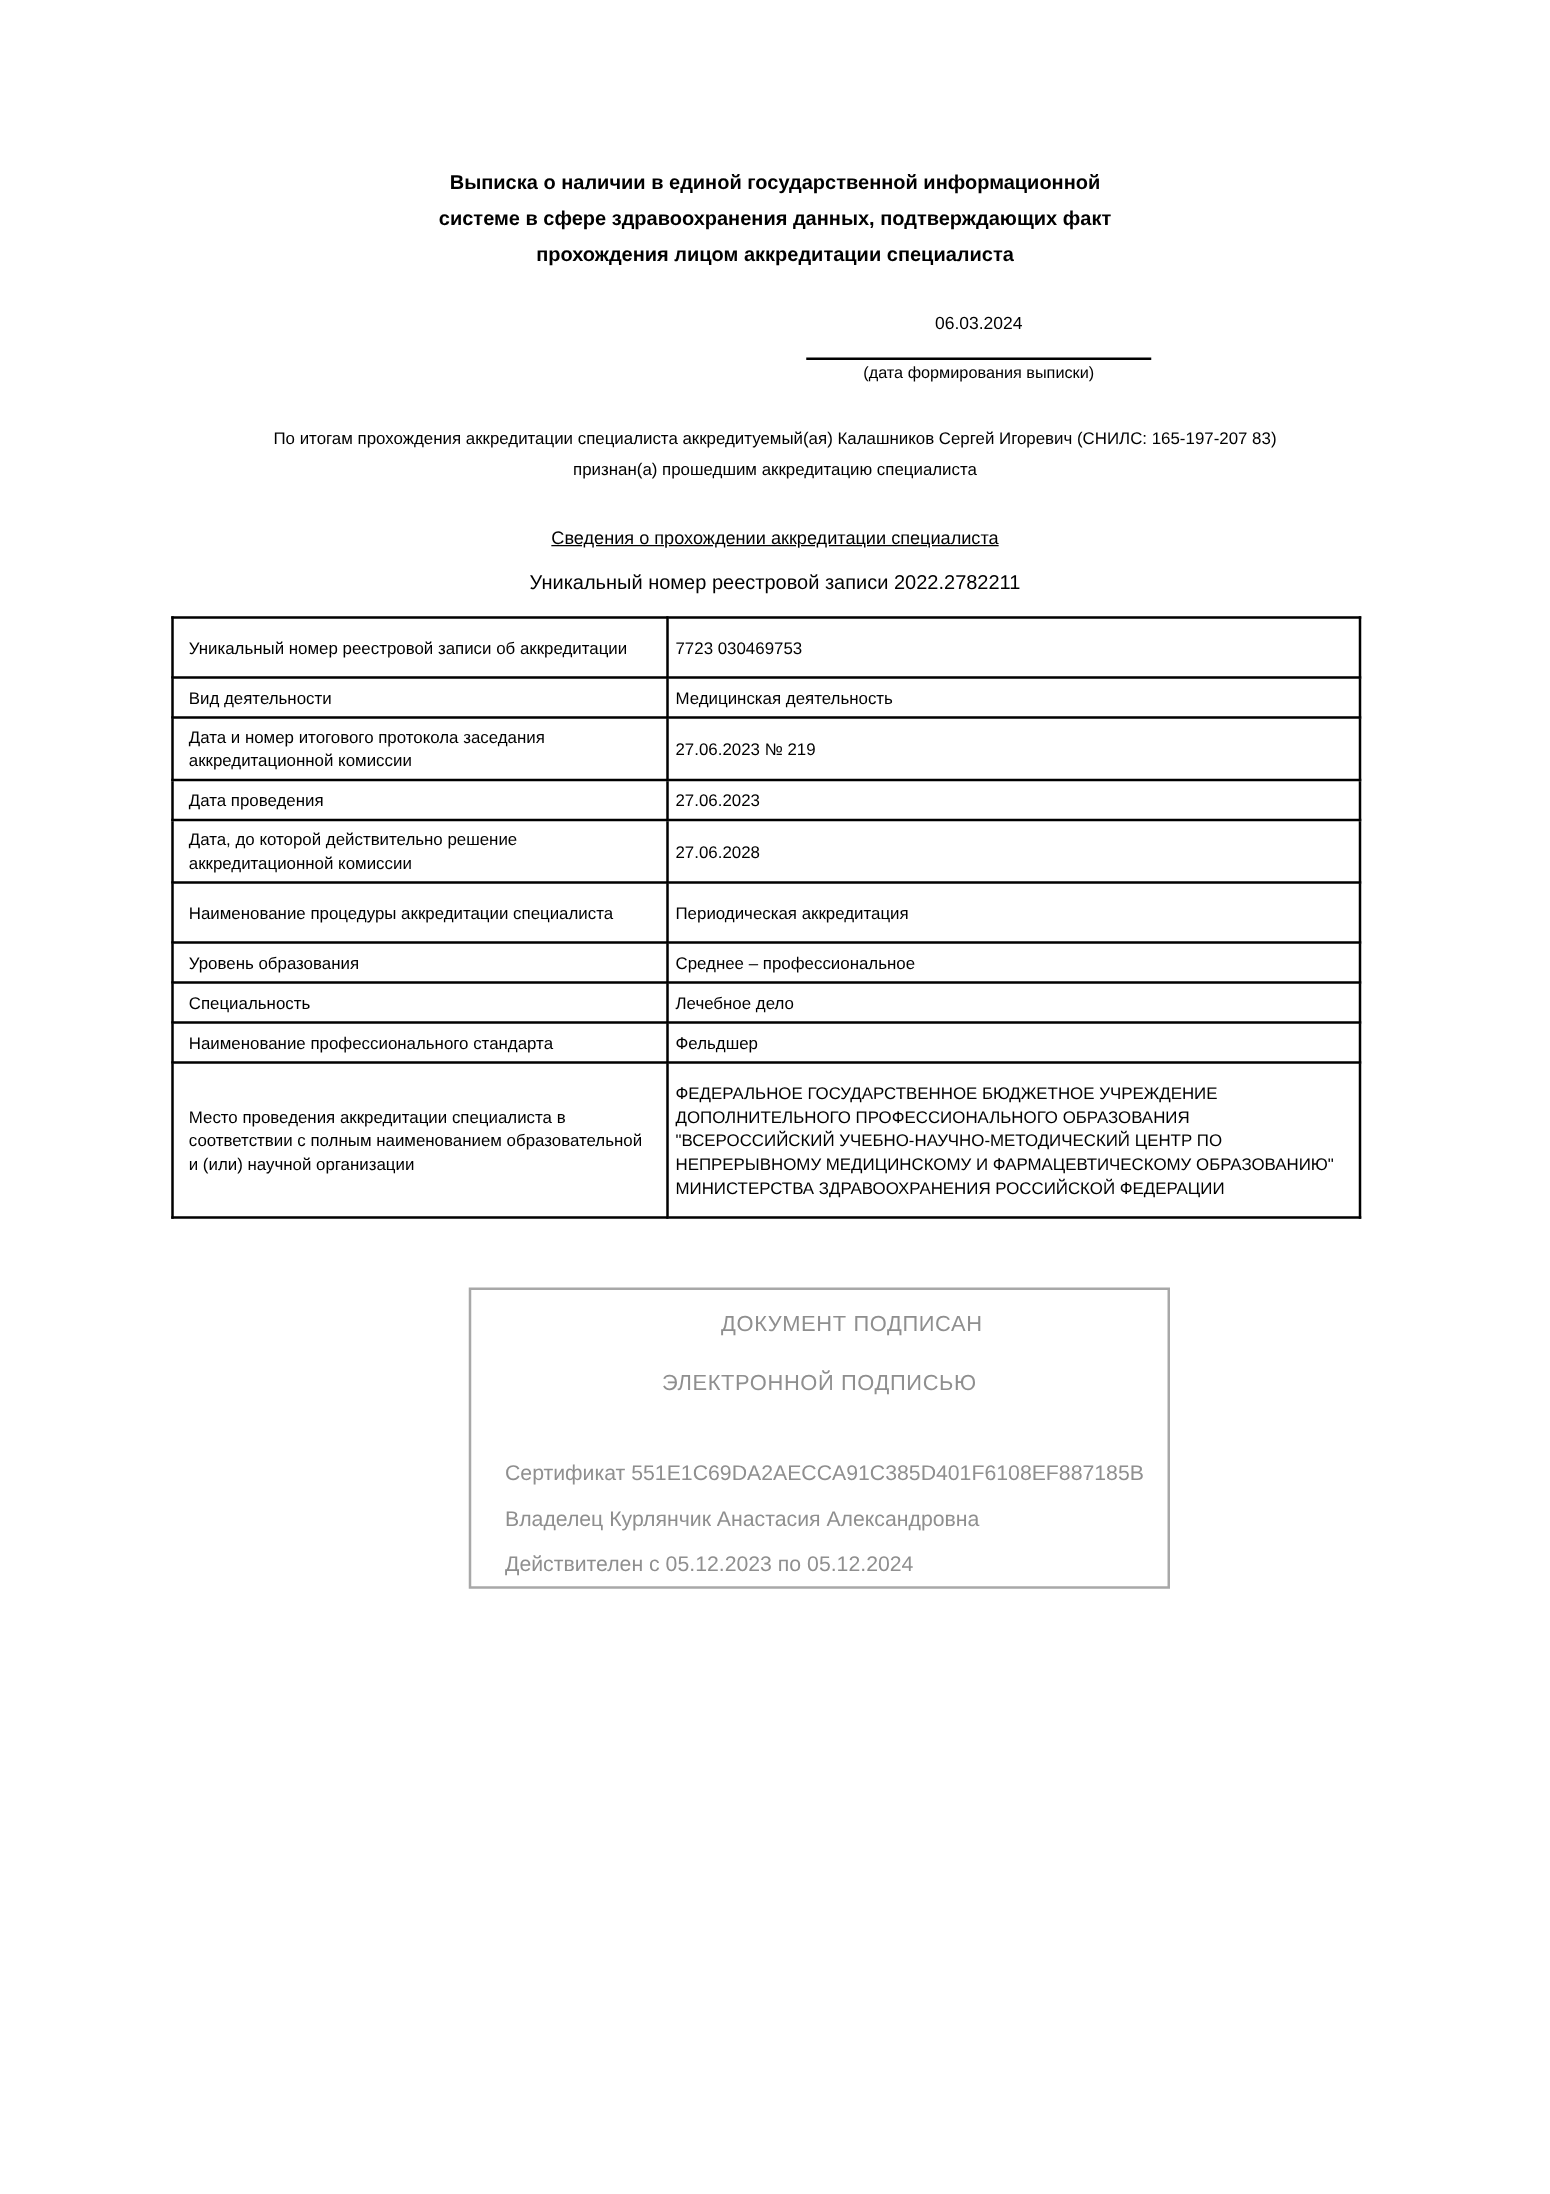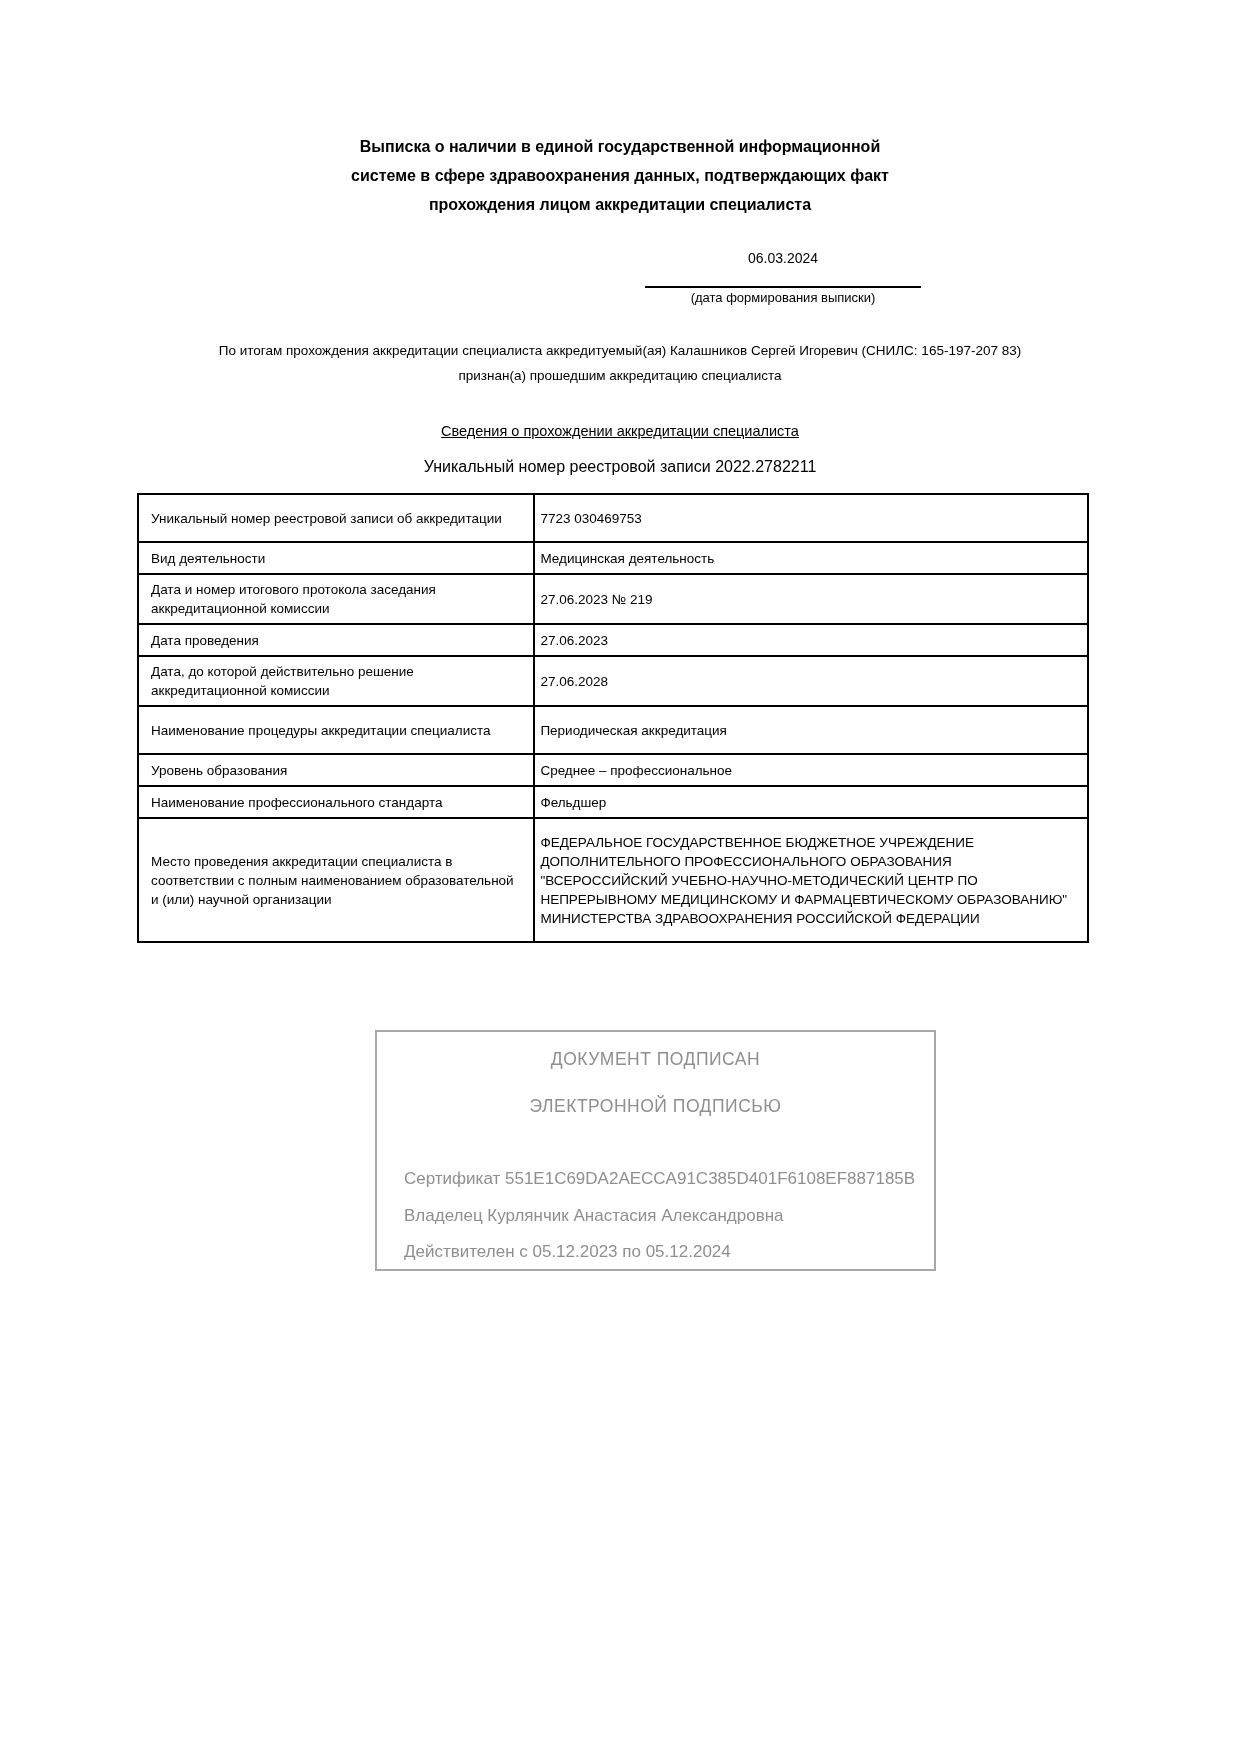--- a/index.html
+++ b/index.html
@@ -91,21 +91,21 @@
     width: 557px; height: 237px;
     border: 2px solid #a8a8a8;
     color: #8f8f8f;
   }
   .sig-line1, .sig-line2 {
     position: absolute; left: 0; width: 100%;
     text-align: center;
     font-size: 17.5px;
     letter-spacing: 0.5px;
   }
-  .sig-line1 { top: 17px; }
+  .sig-line1 { top: 17px; padding-left: 26px; }
   .sig-line2 { top: 64px; }
   .sig-detail {
     position: absolute; left: 27px; right: 14px;
     font-size: 17px;
     white-space: nowrap;
   }
   .sig-cert  { top: 137px; }
   .sig-owner { top: 174px; }
   .sig-valid { top: 210px; }
 </style>
@@ -157,20 +157,24 @@
       </tr>
       <tr class="r1">
         <td class="cell-label">Наименование процедуры аккредитации специалиста</td>
         <td class="cell-value">Периодическая аккредитация</td>
       </tr>
       <tr class="r2">
         <td class="cell-label">Уровень образования</td>
         <td class="cell-value">Среднее – профессиональное</td>
       </tr>
       <tr class="r2">
+        <td class="cell-label">Специальность</td>
+        <td class="cell-value">Лечебное дело</td>
+      </tr>
+      <tr class="r2">
         <td class="cell-label">Наименование профессионального стандарта</td>
         <td class="cell-value">Фельдшер</td>
       </tr>
       <tr class="r3">
         <td class="cell-label">Место проведения аккредитации специалиста в соответствии с полным наименованием образовательной и (или) научной организации</td>
         <td class="cell-value">ФЕДЕРАЛЬНОЕ ГОСУДАРСТВЕННОЕ БЮДЖЕТНОЕ УЧРЕЖДЕНИЕ ДОПОЛНИТЕЛЬНОГО ПРОФЕССИОНАЛЬНОГО ОБРАЗОВАНИЯ "ВСЕРОССИЙСКИЙ УЧЕБНО-НАУЧНО-МЕТОДИЧЕСКИЙ ЦЕНТР ПО НЕПРЕРЫВНОМУ МЕДИЦИНСКОМУ И ФАРМАЦЕВТИЧЕСКОМУ ОБРАЗОВАНИЮ" МИНИСТЕРСТВА ЗДРАВООХРАНЕНИЯ РОССИЙСКОЙ ФЕДЕРАЦИИ</td>
       </tr>
     </tbody>
   </table>
 

